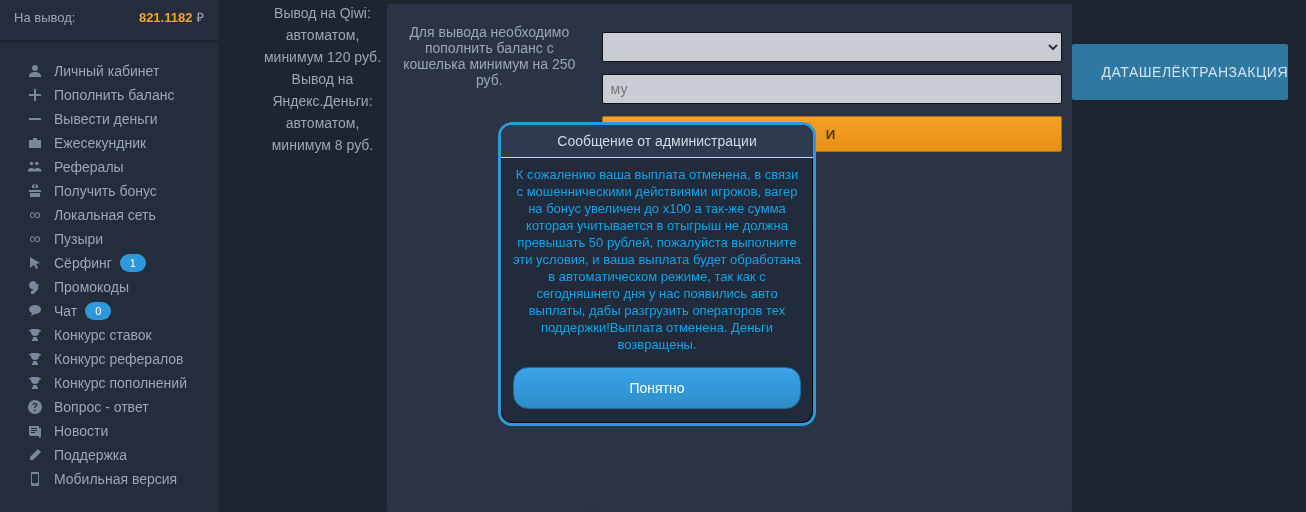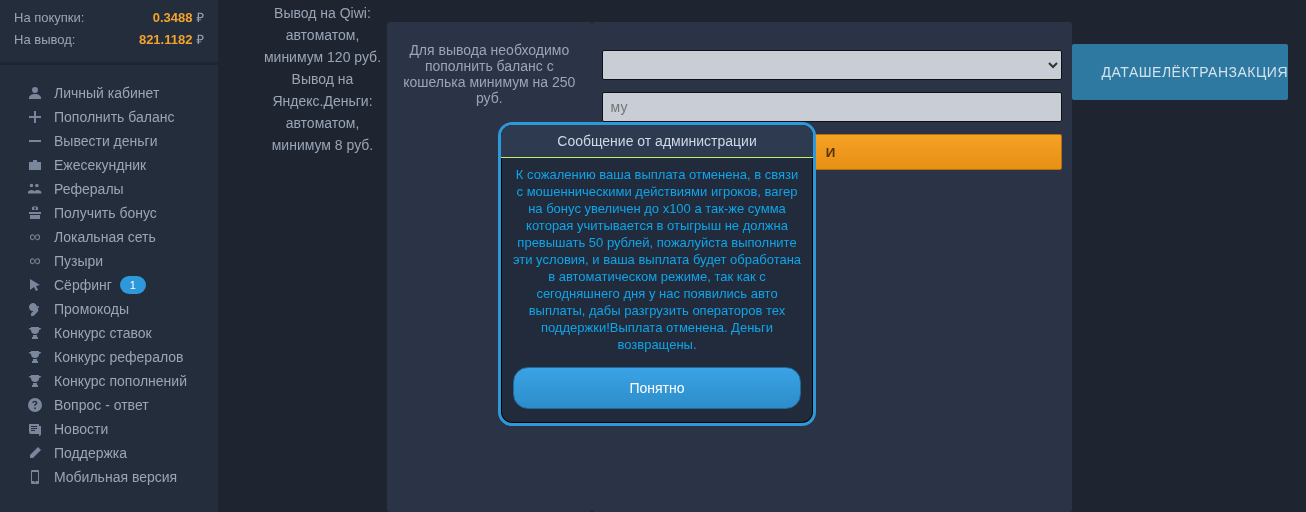--- a/index.html
+++ b/index.html
@@ -14,21 +14,21 @@
   .menu{list-style:none;margin:16px;padding:0}
   .menu li{display:flex;align-items:center;height:24px;padding:0 10px 0 10px;cursor:pointer}
   .m-icon{width:18px;height:18px;margin-right:10px;flex:none;display:flex;align-items:center;justify-content:center;color:#7a869c}
   .m-icon svg{width:16px;height:16px;fill:#7a869c}
   .m-icon span{font-size:16px;line-height:1;color:#7a869c}
   .m-label{color:#9aa5b5;font-size:14px}
   .badge{display:inline-flex;align-items:center;justify-content:center;min-width:18px;height:18px;border-radius:9px;background:#2d98da;color:#fff;font-size:11px;margin-left:8px;padding:0 4px}
   
   .main{flex:1;position:relative;padding:0 18px 0 40px;display:flex;flex-direction:row}
   .info-top{color:#9aa5b5;text-align:center;font-size:14px;line-height:22px;padding-top:2px}
-  .panel{background:#2a3446;border-radius:3px;margin-top:22px}
+  .panel{background:#2a3446;border-radius:3px;margin-top:4px}
   .panel.notice{padding:20px 10px;text-align:center;color:#9aa5b5;font-size:14px}
   .panel.form{padding:28px 10px 28px 10px;display:flex;flex-direction:column;align-items:center;gap:12px}
   .sel,.inp{width:460px;height:30px;border:1px solid #111;border-radius:2px;padding:0 8px;font-size:14px;box-sizing:border-box}
   .sel{background:#c8cdd6;color:#333}
   .inp{background:#c8cdd6;color:#555}
   .btn-pay{width:460px;height:36px;background:linear-gradient(#f5a125,#e69016);border:1px solid #b76f0c;color:#553300;font-weight:bold;letter-spacing:2px;border-radius:2px;cursor:pointer}
   .table-head{margin-top:44px;background:#2d79a1;border-radius:2px;display:flex;align-items:center;height:56px;color:#d4e2ec;font-size:14px;letter-spacing:0.5px}
   .th{flex:1;text-align:left}
   .th:first-child{flex:1;text-align:left;padding-left:30px}
   
@@ -86,26 +86,20 @@
         <path d="M8 2a6 4.5 0 0 0-6 4.5A6 4.5 0 0 0 5 10l-1 3 4-2a6 4.5 0 0 0 6-4.5A6 4.5 0 0 0 8 2z"></path>
       </g>
   </defs>
 </svg>
 
 <div class="root">
 
   <aside class="sidebar">
     <div class="balance-box">
       <div class="bal-row">
-        <span class="bal-label">На покупки:</span>
-        <span class="bal-val">
-          <span>0.3488</span><span class="rub">₽</span>
-        </span>
-      </div>
-      <div class="bal-row">
         <span class="bal-label">На вывод:</span>
         <span class="bal-val">
           <span>821.1182</span><span class="rub">₽</span>
         </span>
       </div>
     </div>
     <ul class="menu" id="menu">
         <li>
           <span class="m-icon">
             <svg viewBox="0 0 16 16">
@@ -175,20 +169,29 @@
           <span class="m-label">Сёрфинг</span>
           <span class="badge">1</span>
         </li>
         <li>
           <span class="m-icon">
             <svg viewBox="0 0 16 16">
               <use href="#i-key"></use>
             </svg>
           </span>
           <span class="m-label">Промокоды</span>
+        </li>
+        <li>
+          <span class="m-icon">
+            <svg viewBox="0 0 16 16">
+              <use href="#i-chat"></use>
+            </svg>
+          </span>
+          <span class="m-label">Чат</span>
+          <span class="badge">0</span>
         </li>
         <li>
           <span class="m-icon">
             <svg viewBox="0 0 16 16">
               <use href="#i-trophy"></use>
             </svg>
           </span>
           <span class="m-label">Конкурс ставок</span>
         </li>
         <li>

